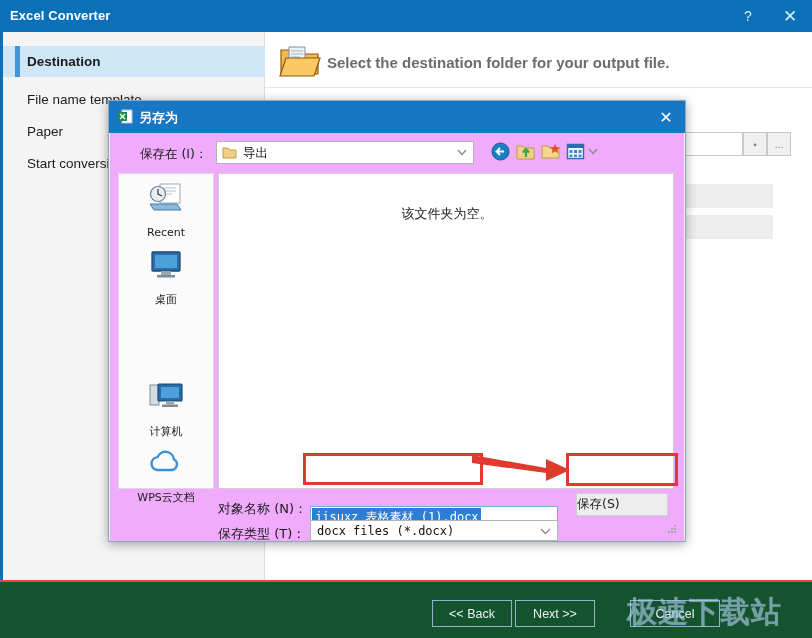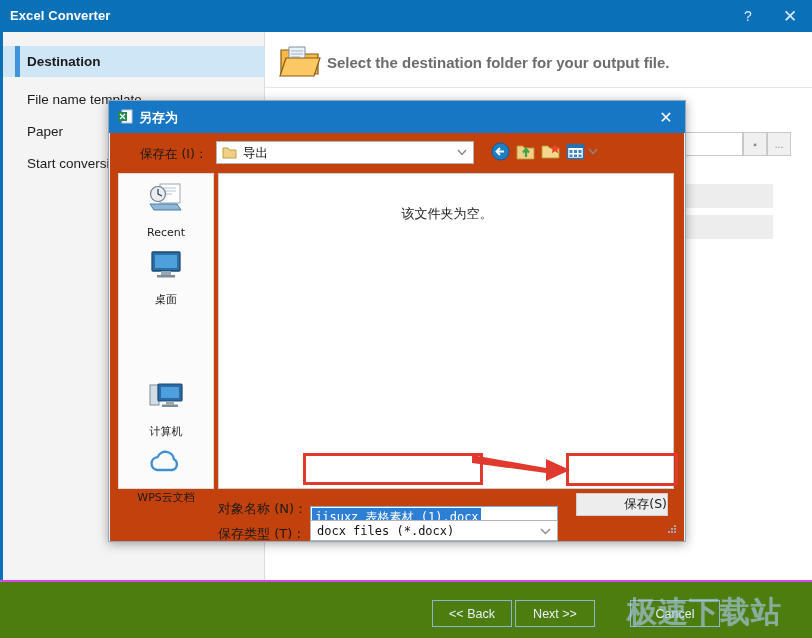--- a/index.html
+++ b/index.html
@@ -118,22 +118,22 @@
     box-sizing: border-box;
     display: flex; align-items: center;
   }
   .opt-btn.o1 { top: 152px; }
   .opt-btn.o2 { top: 183px; }
 
   
   .bottom-bar {
     position: absolute; left: 0; top: 580px;
     width: 812px; height: 58px;
-    background: #4d7c0f;
-    border-top: 2px solid #d946ef;
+    background: #14532d;
+    border-top: 2px solid #ef4444;
     box-sizing: border-box;
   }
   .wizard-btn {
     position: absolute; top: 18px; height: 25px;
     border: 1px solid #8fb5d3; background: transparent;
     color: #e8f1f8; font-size: 12.5px;
     display: flex; align-items: center; justify-content: center;
   }
   .wb-back   { left: 432px; width: 78px; }
   .wb-next   { left: 515px; width: 78px; }
@@ -173,21 +173,21 @@
   }
   .dlg-close {
     position: absolute; right: 6px; top: 5px;
     width: 26px; height: 22px;
     color: #ffffff; font-size: 16px;
     display: flex; align-items: center; justify-content: center;
   }
   .dlg-inner {
     position: absolute; left: 1px; top: 32px;
     width: 574px; height: 408px;
-    background: #c2410c;
+    background: #f0abfc;
   }
 
   .saveinlabel {
     position: absolute; left: 30px; top: 13px;
     font-size: 12.5px; color: #1b1b1b;
     font-family: "DejaVu Sans", sans-serif;
   }
   .saveincombo {
     position: absolute; left: 106px; top: 8px;
     width: 258px; height: 23px;
@@ -286,21 +286,21 @@
     font-size: 12px; color: #111;
     font-family: "DejaVu Sans Mono", monospace;
   }
   .type-arrow { position: absolute; right: 6px; top: 7px; width: 11px; height: 7px; }
 
   .dlg-btn {
     position: absolute; left: 466px;
     width: 92px; height: 23px;
     background: #ededed; border: 1px solid #d0d0d0;
     font-size: 12.5px; color: #1b1b1b;
-    display: flex; align-items: center; justify-content: flex-end;
+    display: flex; align-items: center; justify-content: flex-start;
     font-family: "DejaVu Sans", sans-serif;
     box-sizing: border-box;
   }
   .btn-save { top: 360px; }
   .btn-cancel { top: 388px; background: #f0f0f0; border-color: #f0f0f0; }
 
   .grip { position: absolute; left: 556px; top: 390px; width: 12px; height: 12px; }
 
   
   .hl {

